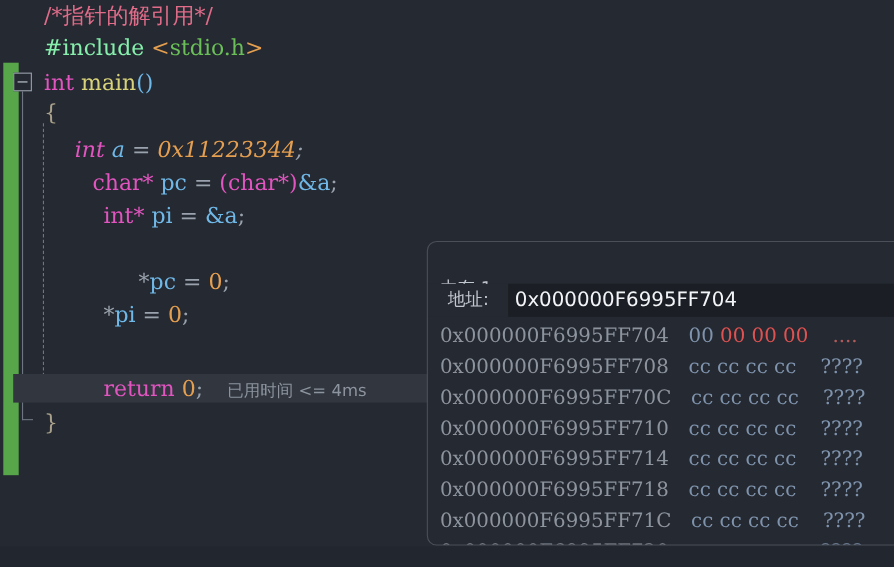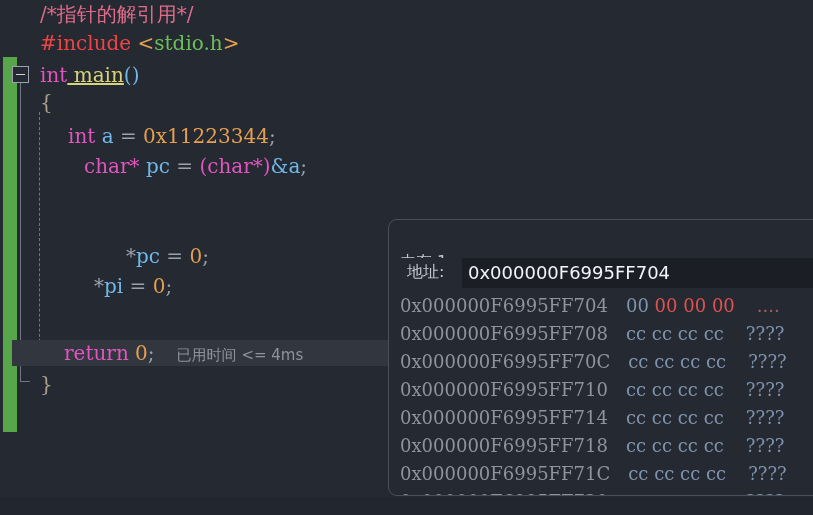--- a/index.html
+++ b/index.html
@@ -96,25 +96,25 @@
   }
   .code .txt { padding-left: 28px; }
 
   #line-exec {
     background: #31363f;
     height: 26px;
     line-height: 26px;
   }
 
   .c-comment { color: #e06c8a; }
-  .c-pre     { color: #ef4444; }
+  .c-pre     { color: #86efac; }
   .c-str     { color: #6bbf59; text-align: right; }
   .c-angle   { color: #e59f50; }
   .c-kw      { color: #e255c0; }
-  .c-fn      { color: #d8d37a; text-decoration: underline; }
+  .c-fn      { color: #d8d37a; }
   .c-var     { color: #6fb8e8; }
   .c-num     { color: #e59f50; }
   .c-punc    { color: #9aa2ad; }
   .c-brace   { color: #a8a08a; }
   .c-op      { color: #9aa2ad; }
 
   .elapsed {
     font-family: "DejaVu Sans", sans-serif;
     font-size: 15px;
     color: #8d949e;
@@ -211,34 +211,35 @@
   <div id="caret"></div>
 
   <div class="code" style="top:0px;"><span class="txt c-comment">/*指针的解引用*/</span></div>
 
   <div class="code" style="top:29px;"><span class="txt"><span class="c-pre">#include </span><span class="c-angle">&lt;</span><span class="c-str">stdio.h</span><span class="c-angle">&gt;</span></span></div>
 
   <div class="code" style="top:61px;"><span class="txt"><span class="c-kw">int</span><span class="c-fn"> main</span><span class="c-var">()</span></span></div>
 
   <div class="code" style="top:88px;"><span class="txt c-brace" style="padding-left:28px;">{</span></div>
 
-  <div class="code" style="top:122px;"><span style="padding-left:56px;"><span class="c-kw">int</span><span class="c-var"> a </span><span class="c-op">= </span><span class="c-num">0x11223344</span><span class="c-punc">;</span></span></div>
+  <div class="code" style="top:122px;"><span style="padding-left:56px;font-style:italic;"><span class="c-kw">int</span><span class="c-var"> a </span><span class="c-op">= </span><span class="c-num">0x11223344</span><span class="c-punc">;</span></span></div>
 
   <div class="code" style="top:152px;"><span style="padding-left:72px;"><span class="c-kw">char*</span><span class="c-var"> pc </span><span class="c-op">= </span><span class="c-kw">(char*)</span><span class="c-var">&amp;a</span><span class="c-punc">;</span></span></div>
 
+  <div class="code" style="top:182px;"><span style="padding-left:82px;"><span class="c-kw">int*</span><span class="c-var"> pi </span><span class="c-op">= </span><span class="c-var">&amp;a</span><span class="c-punc">;</span></span></div>
 
   <div class="code" style="top:212px;"><span class="txt"></span></div>
 
   <div class="code" style="top:242px;"><span style="padding-left:114px;"><span class="c-op">*</span><span class="c-var">pc</span><span class="c-op"> = </span><span class="c-num">0</span><span class="c-punc">;</span></span></div>
 
   <div class="code" style="top:272px;"><span style="padding-left:82px;"><span class="c-op">*</span><span class="c-var">pi</span><span class="c-op"> = </span><span class="c-num">0</span><span class="c-punc">;</span></span></div>
 
   <div class="code" style="top:302px;"><span class="txt"></span></div>
 
-  <div class="code" id="line-exec" style="top:340px;"><span style="padding-left:52px;"><span class="c-kw">return</span><span class="c-num"> 0</span><span class="c-punc">;</span><span class="elapsed" style="padding-left:22px;">已用时间 &lt;= 4ms</span></span></div>
+  <div class="code" id="line-exec" style="top:340px;"><span style="padding-left:82px;"><span class="c-kw">return</span><span class="c-num"> 0</span><span class="c-punc">;</span><span class="elapsed" style="padding-left:22px;">已用时间 &lt;= 4ms</span></span></div>
 
   <div class="code" style="top:370px;"><span class="txt c-brace" style="padding-left:28px;">}</span></div>
 
   <div id="editor-bottom-fill"></div>
 </div>
 
 <div id="mem-panel">
   <div id="mem-title">内存 1</div>
 
   <div id="mem-addr-row">

